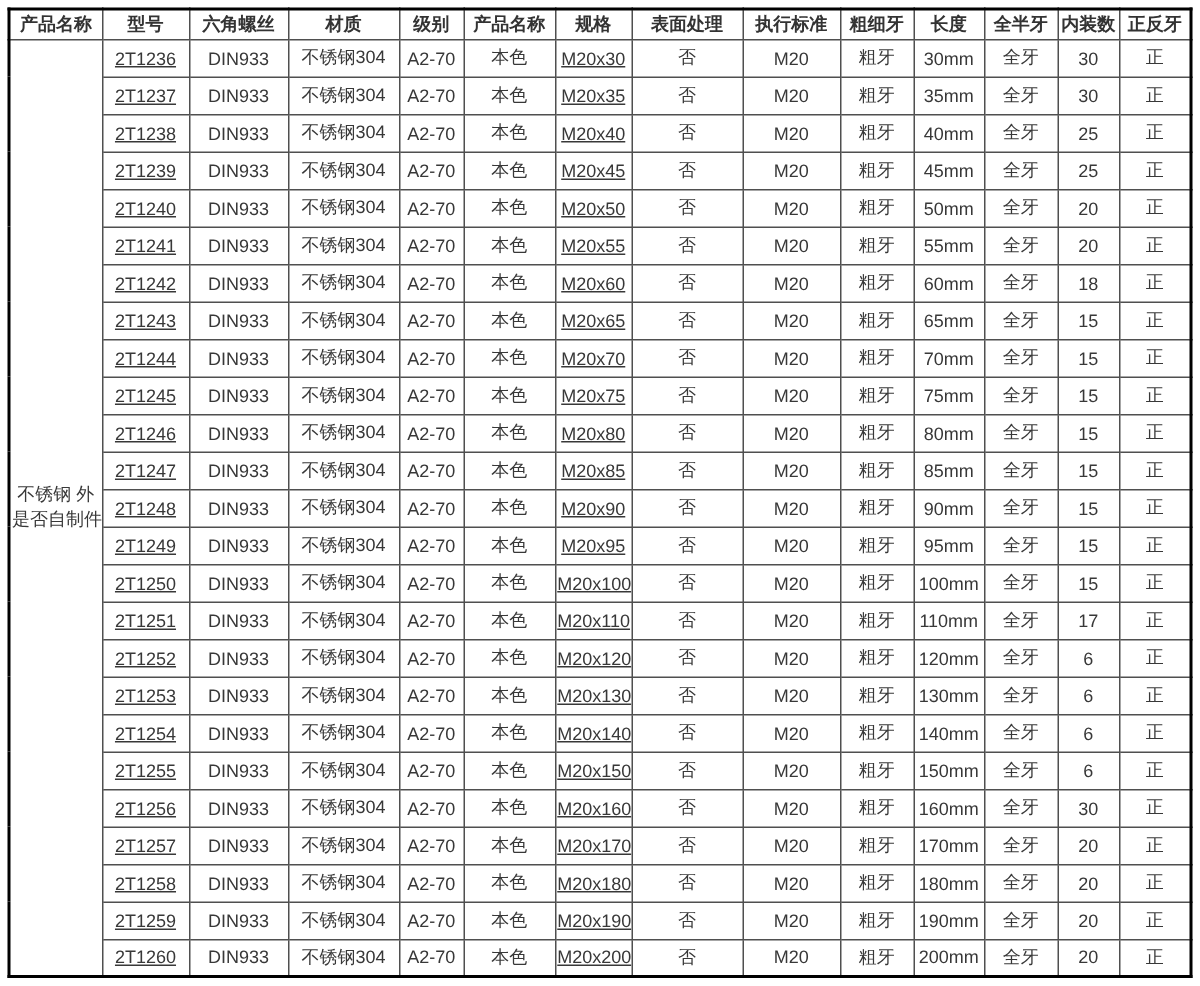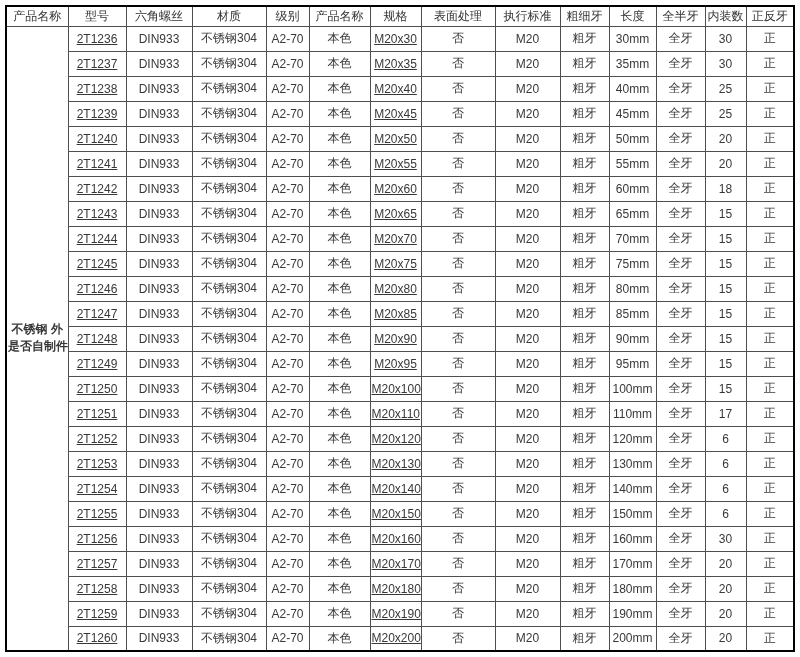--- a/index.html
+++ b/index.html
@@ -30,35 +30,34 @@
     padding: 0 1px;
     color: #383838;
     font-size: 12px;
     font-family: "Liberation Sans", sans-serif;
     overflow: hidden;
     white-space: nowrap;
   }
   table.spec-table thead tr { height: 20px; }
   table.spec-table tbody tr { height: 25px; }
   table.spec-table th {
-    font-weight: normal;
+    font-weight: bold;
     color: #333333;
   }
   
   td.serif-num {
     font-family: "Liberation Mono", "DejaVu Sans Mono", monospace;
     font-size: 12px;
     letter-spacing: 0px;
     text-decoration: underline;
   }
   td.product-cell {
     font-size: 12px;
     line-height: 17px;
     white-space: normal;
-    font-weight: bold;
   }
 </style>
 </head>
 <body>
 
 <div class="table-wrap">
   <table class="spec-table">
     <colgroup>
       <col style="width:62px">
         <col style="width:58px">

